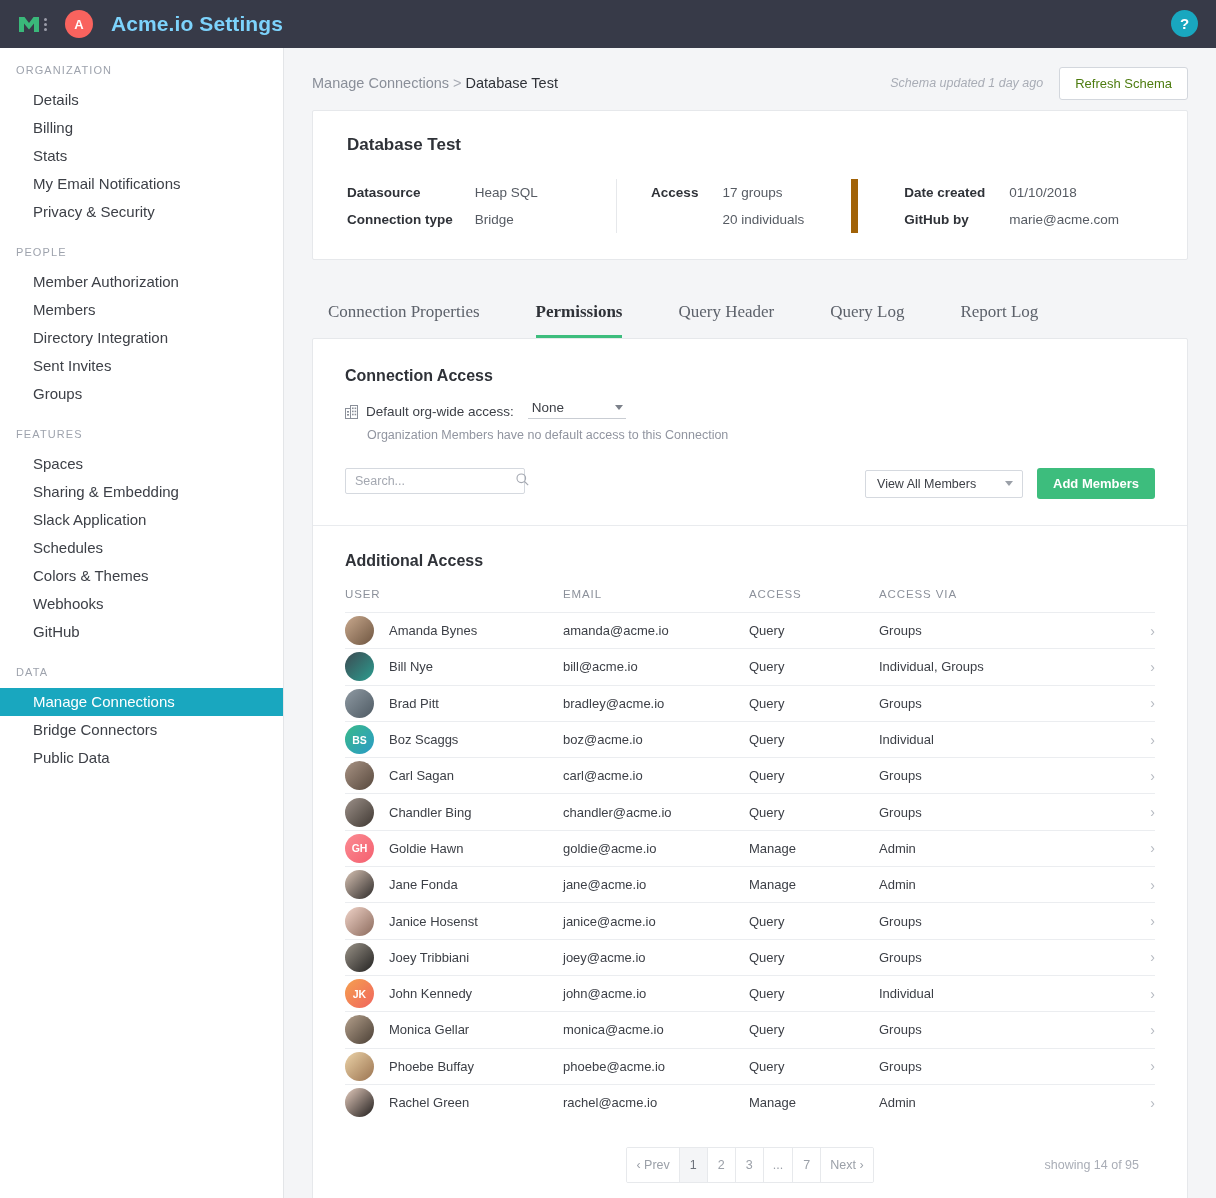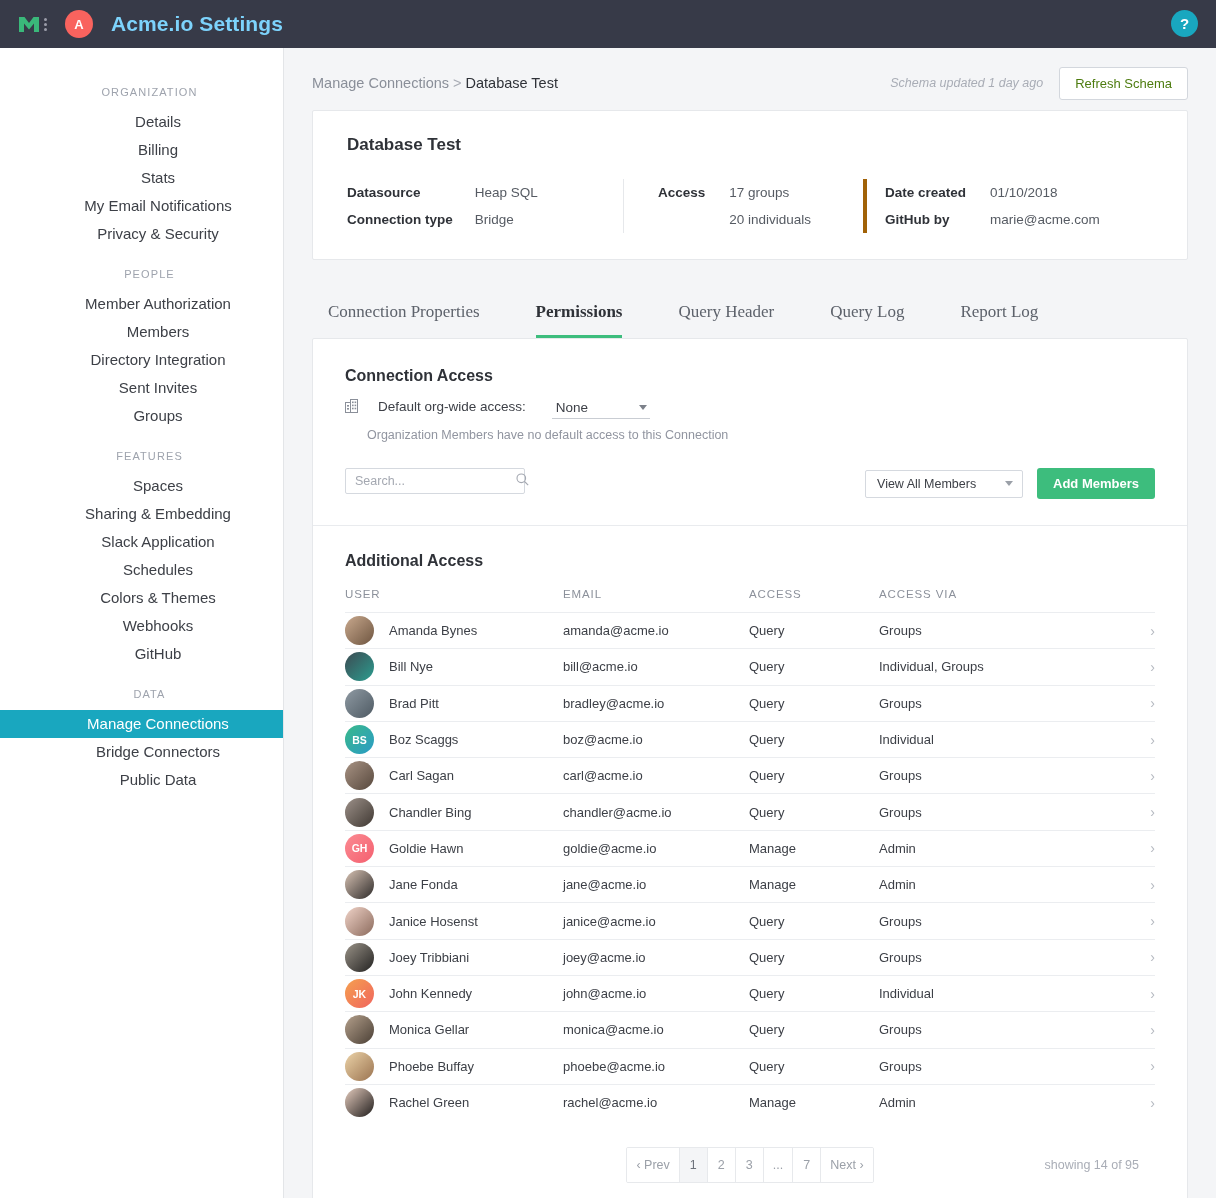--- a/index.html
+++ b/index.html
@@ -37,21 +37,21 @@
     background: #19a7bf; color: #ffffff;
     display: flex; align-items: center; justify-content: center;
     font-size: 15px; font-weight: bold; cursor: pointer;
   }
 
   
   .body-wrap { display: flex; height: 1150px; }
   .sidebar {
     width: 284px; background: #ffffff; flex: none;
     border-right: 1px solid #e3e5e8;
-    padding-top: 38px; overflow: hidden; text-align: center;
+    padding-top: 16px; overflow: hidden;
   }
   .nav-group-label {
     font-size: 11px; color: #9ea3ad; letter-spacing: 1.1px;
     padding: 0 0 0 16px; margin-bottom: 10px; font-weight: normal;
   }
   .nav-group { margin-bottom: 20px; }
   .nav-item {
     font-size: 15px; color: #3d4047;
     padding: 6px 0 6px 33px; line-height: 16px;
     cursor: pointer; white-space: nowrap;
@@ -77,21 +77,21 @@
 
   .card {
     background: #ffffff; border: 1px solid #e6e8eb; border-radius: 2px;
   }
   .info-card { padding: 24px 34px 26px 34px; }
   .info-title { font-size: 17px; font-weight: bold; color: #2f3238; margin-bottom: 24px; }
   .info-cols { display: flex; }
   .info-col { display: flex; padding-right: 34px; }
   .info-col.c1 { width: 276px; }
   .info-col.c2 { width: 240px; border-left: 1px solid #e6e8eb; padding-left: 34px; }
-  .info-col.c3 { border-left: 4px solid #a16207; padding-left: 18px; }
+  .info-col.c3 { border-left: 7px solid #a16207; padding-left: 46px; }
   .info-keys { margin-right: 22px; }
   .info-key { font-size: 13.5px; font-weight: bold; color: #2f3238; line-height: 27px; white-space: nowrap; }
   .info-val { font-size: 13.5px; color: #565b63; line-height: 27px; white-space: nowrap; }
   .info-col.c2 .info-keys { margin-right: 24px; }
   .info-col.c3 .info-keys { margin-right: 24px; }
 
   
   .tabs { display: flex; height: 52px; align-items: flex-end; margin-top: 26px; }
   .tab {
     font-size: 17px; color: #5d626b; padding: 0 0 13px 0;
@@ -99,21 +99,21 @@
     border-bottom: 3px solid transparent;
     font-family: Liberation Serif, serif;
   }
   .tab:first-child { margin-left: 16px; }
   .tab.active { color: #2f3238; font-weight: bold; border-bottom-color: #3dbd7d; }
 
   
   .panel { background: #ffffff; border: 1px solid #e6e8eb; border-radius: 2px; }
   .access-sec { padding: 28px 32px 26px 32px; border-bottom: 1px solid #e9ebee; }
   .sec-title { font-size: 16px; font-weight: bold; color: #2f3238; margin-bottom: 14px; }
-  .orgrow { display: flex; align-items: flex-start; gap: 20px; }
+  .orgrow { display: flex; align-items: flex-end; gap: 8px; }
   .bldg-icon { width: 13px; height: 14px; flex: none; }
   .orgrow-label { font-size: 13.5px; color: #3d4047; }
   .sel-underline {
     display: inline-flex; align-items: center; justify-content: space-between;
     width: 98px; border-bottom: 1px solid #c9cdd3; padding: 1px 3px 3px 4px;
     margin-left: 6px; cursor: pointer;
   }
   .sel-underline span { font-size: 13.5px; color: #3d4047; }
   .caret { width: 0; height: 0; border-left: 4.5px solid transparent; border-right: 4.5px solid transparent; border-top: 5px solid #7c818a; }
   .org-hint { font-size: 12.5px; color: #9195a0; margin: 9px 0 0 22px; }

